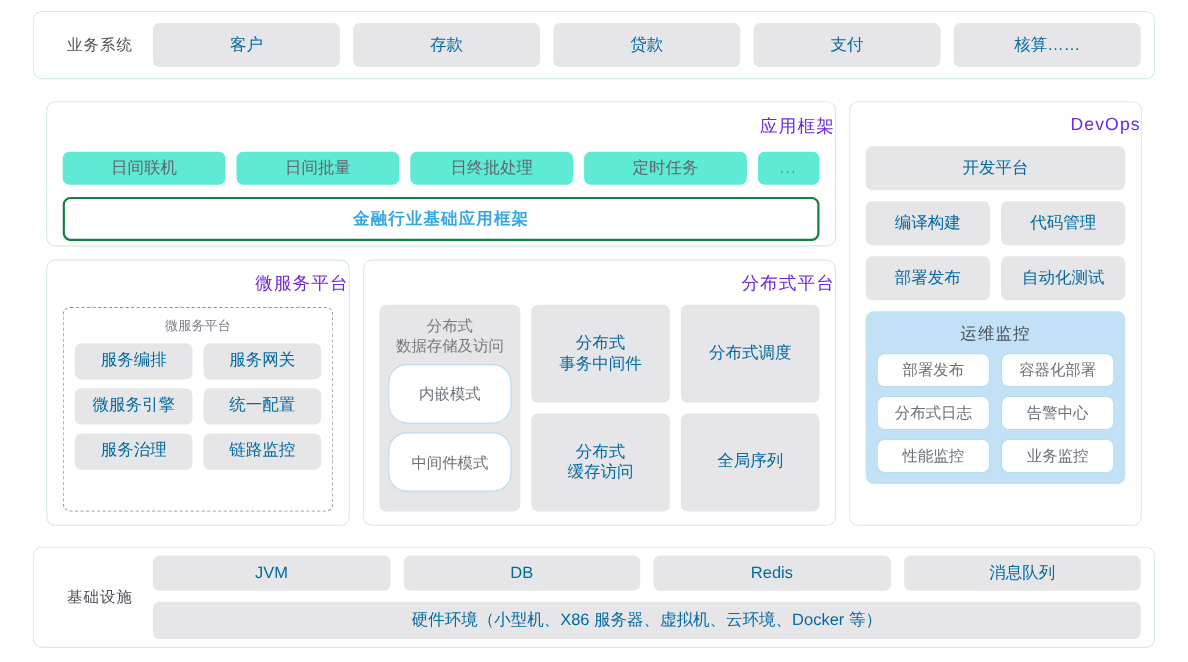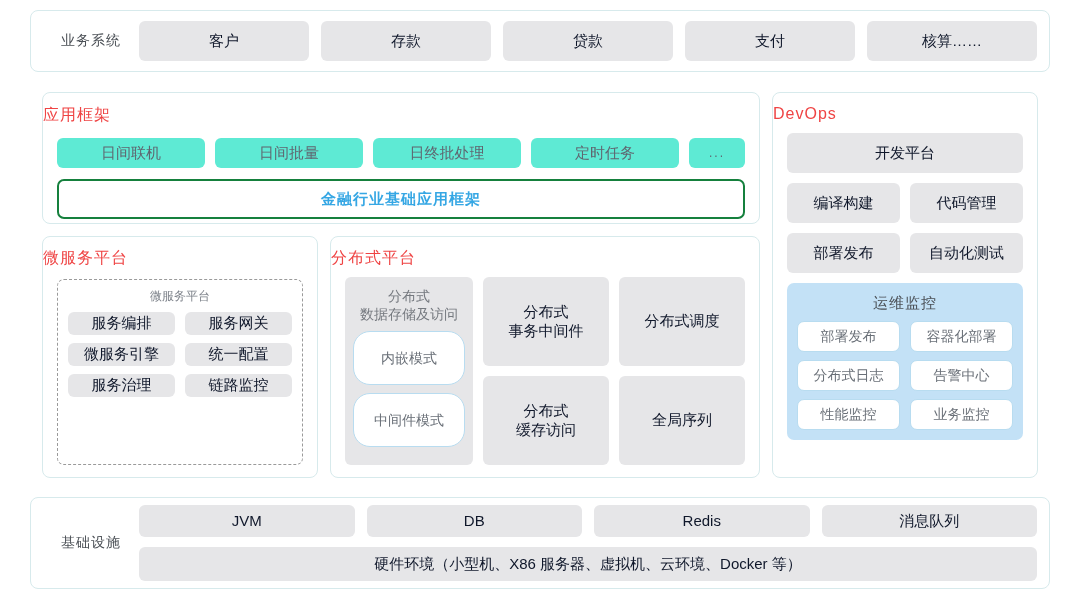--- a/index.html
+++ b/index.html
@@ -13,40 +13,40 @@
   .page{position:relative;width:1080px;height:602px;box-sizing:border-box;}
 
   
   .panel{
     background:#ffffff;
     border:1px solid #d7eaec;
     border-radius:8px;
     box-sizing:border-box;
   }
   .panel-title{
-    text-align:left;
+    text-align:right;
     font-size:16px;
-    color:#ef4444;
+    color:#6d28d9;
     letter-spacing:1px;
   }
   .side-label{
     font-size:14px;
     color:#4a4f55;
     letter-spacing:1px;
     white-space:nowrap;
   }
 
   
   .chip{
     background:#e6e6e8;
     border-radius:6px;
     display:flex;align-items:center;justify-content:center;
     text-align:center;
     font-size:15px;
-    color:#0f172a;
+    color:#0369a1;
     box-sizing:border-box;
     line-height:1.25;
   }
   .chip.blue{ background:#5eead4; color:#5f6670; }
   .chip.outline{
     background:#ffffff;
     border:1px solid #b8dcf0;
     border-radius:7px;
     color:#6a7078;
   }
@@ -86,21 +86,21 @@
   .ms .panel-title{margin-top:11px;}
   .ms-dashed{
     position:absolute;left:14px;top:42px;right:14px;bottom:12px;
     border:1px dashed #9a9a9a;border-radius:7px;
     padding:6px 10px 8px 10px;box-sizing:border-box;
   }
   .ms-sub{
     text-align:center;font-size:12px;color:#7c8189;margin:2px 0 7px 0;
   }
   .ms-grid{display:grid;grid-template-columns:1fr 1fr;gap:8px 10px;}
-  .ms-grid .chip{height:23px;}
+  .ms-grid .chip{height:33px;}
 
   
   .dist{position:absolute;left:288px;top:144px;width:430px;height:242px;}
   .dist .panel-title{margin-top:11px;}
   .dist-body{
     position:absolute;left:14px;right:14px;top:40px;bottom:12px;
     display:flex;gap:10px;
   }
   .dist-c1{
     flex:0 0 128px;background:#e6e6e8;border-radius:6px;

